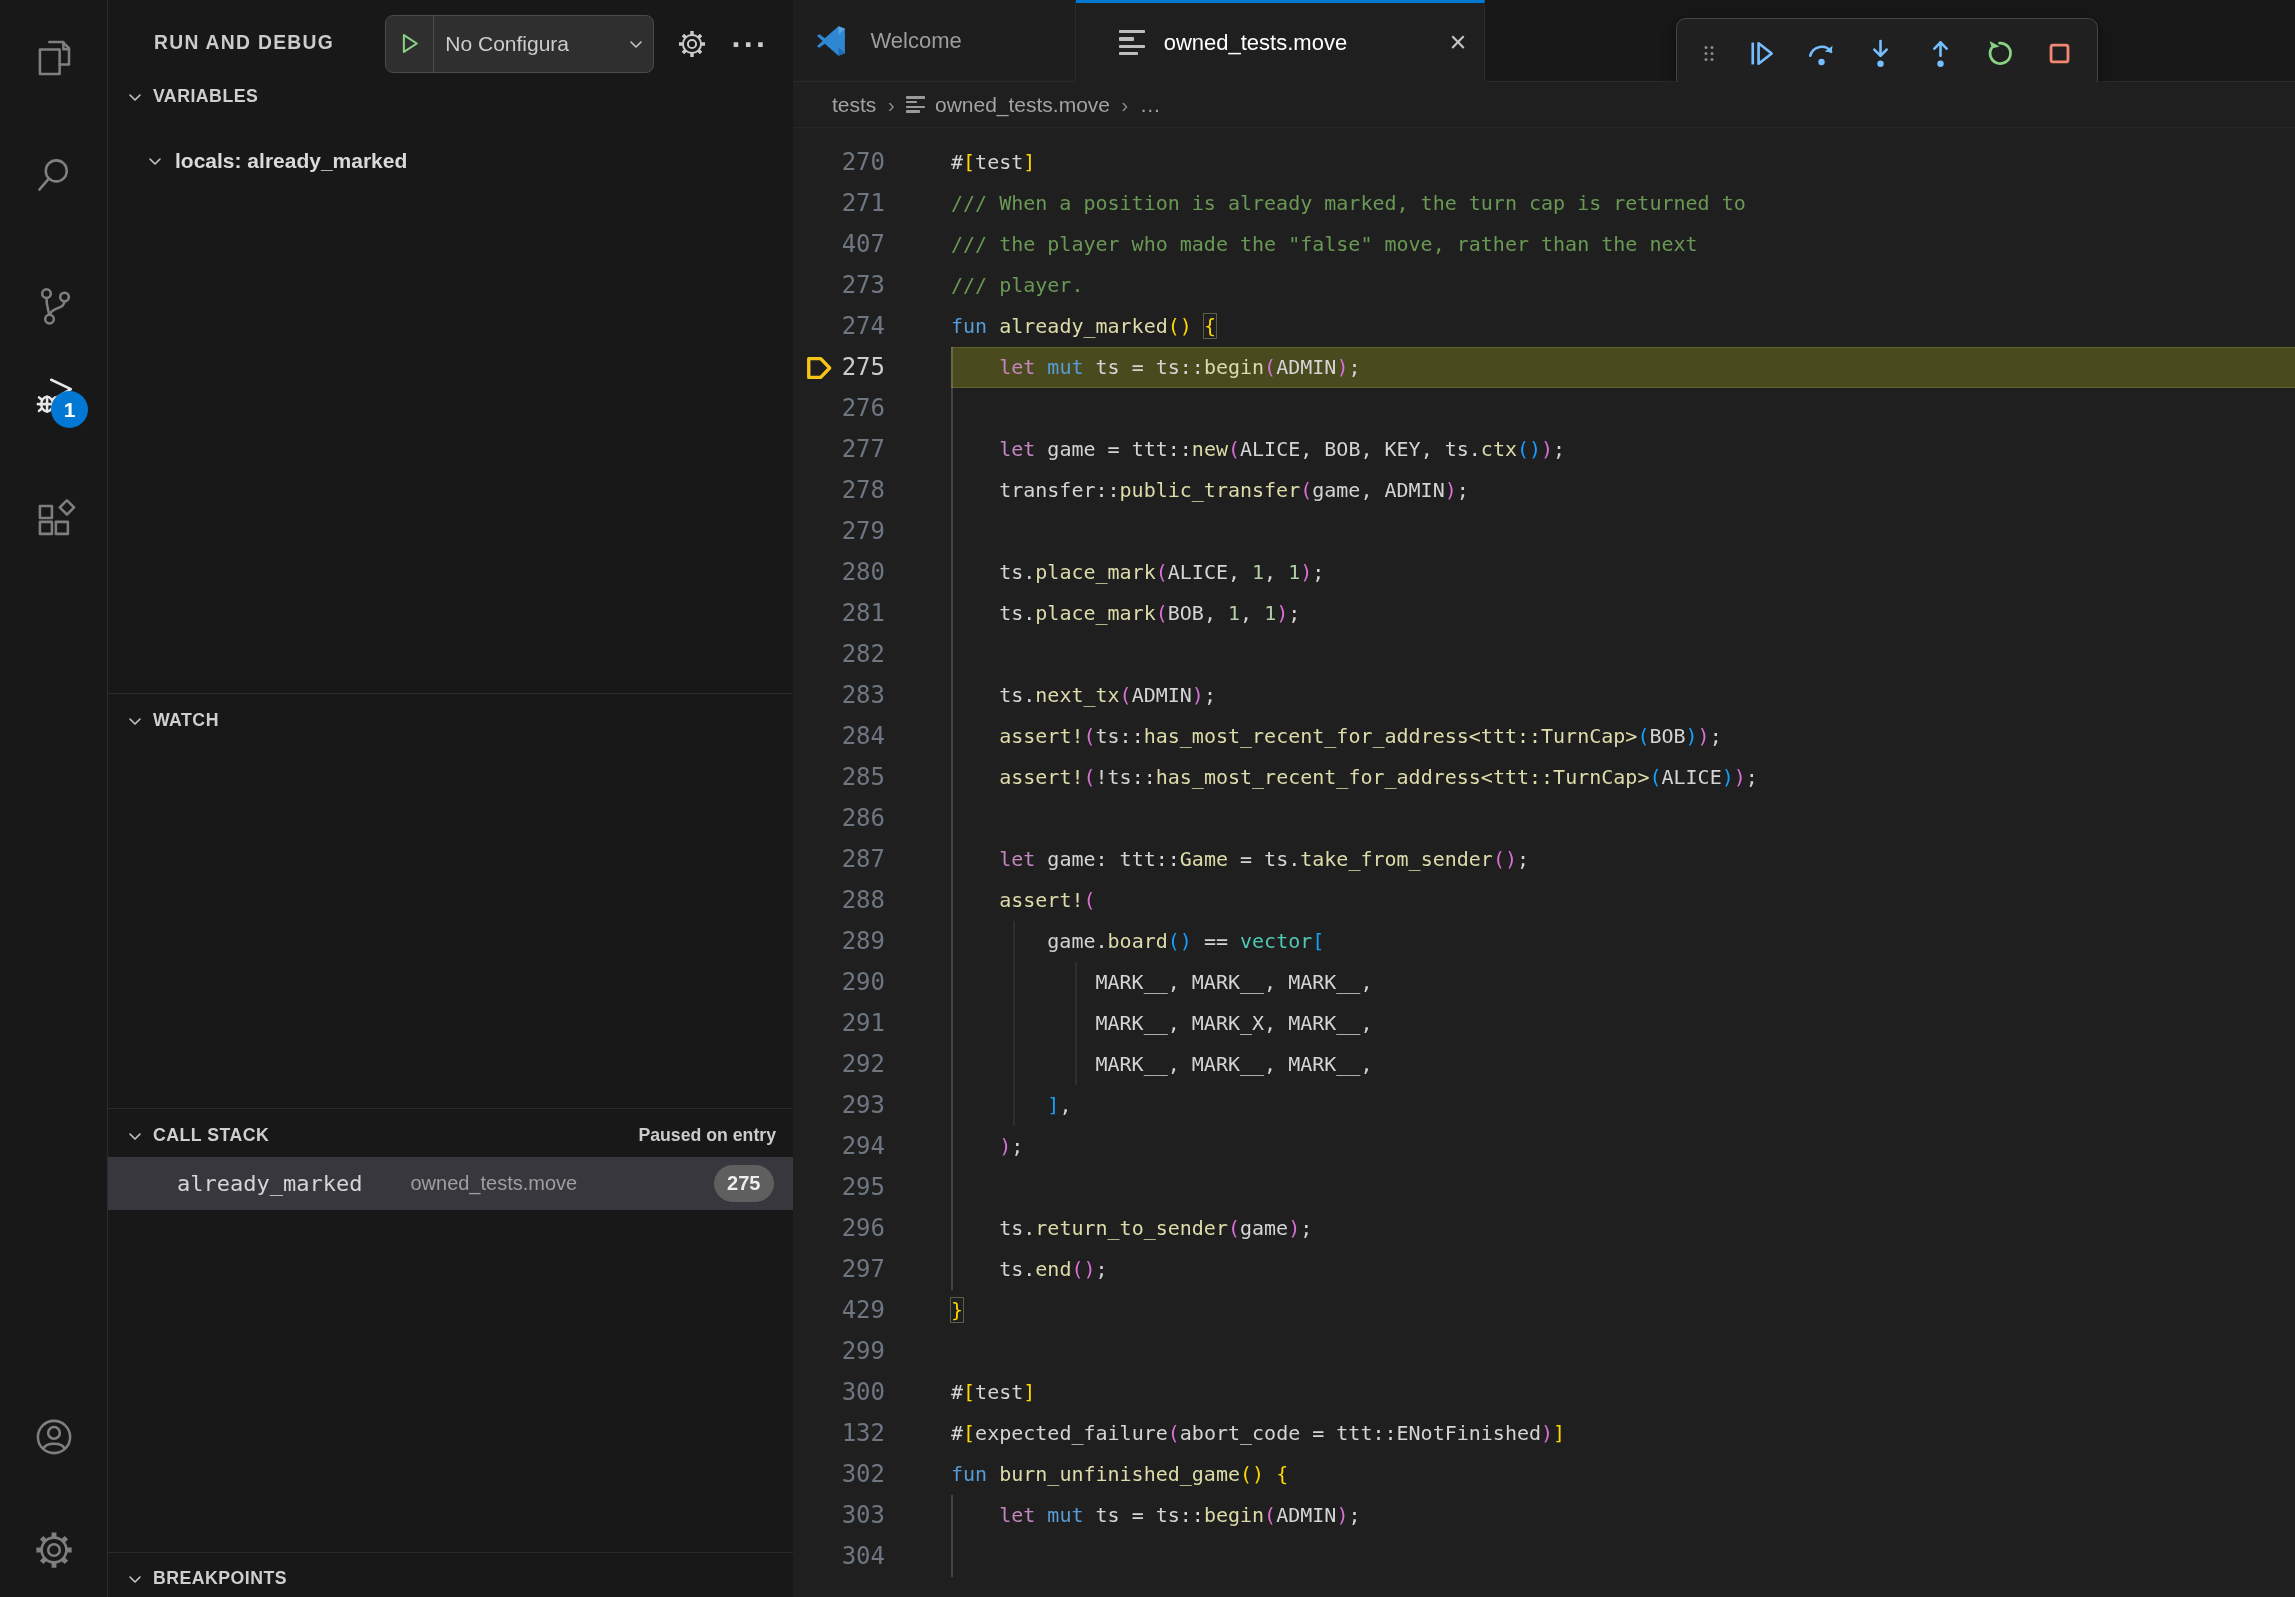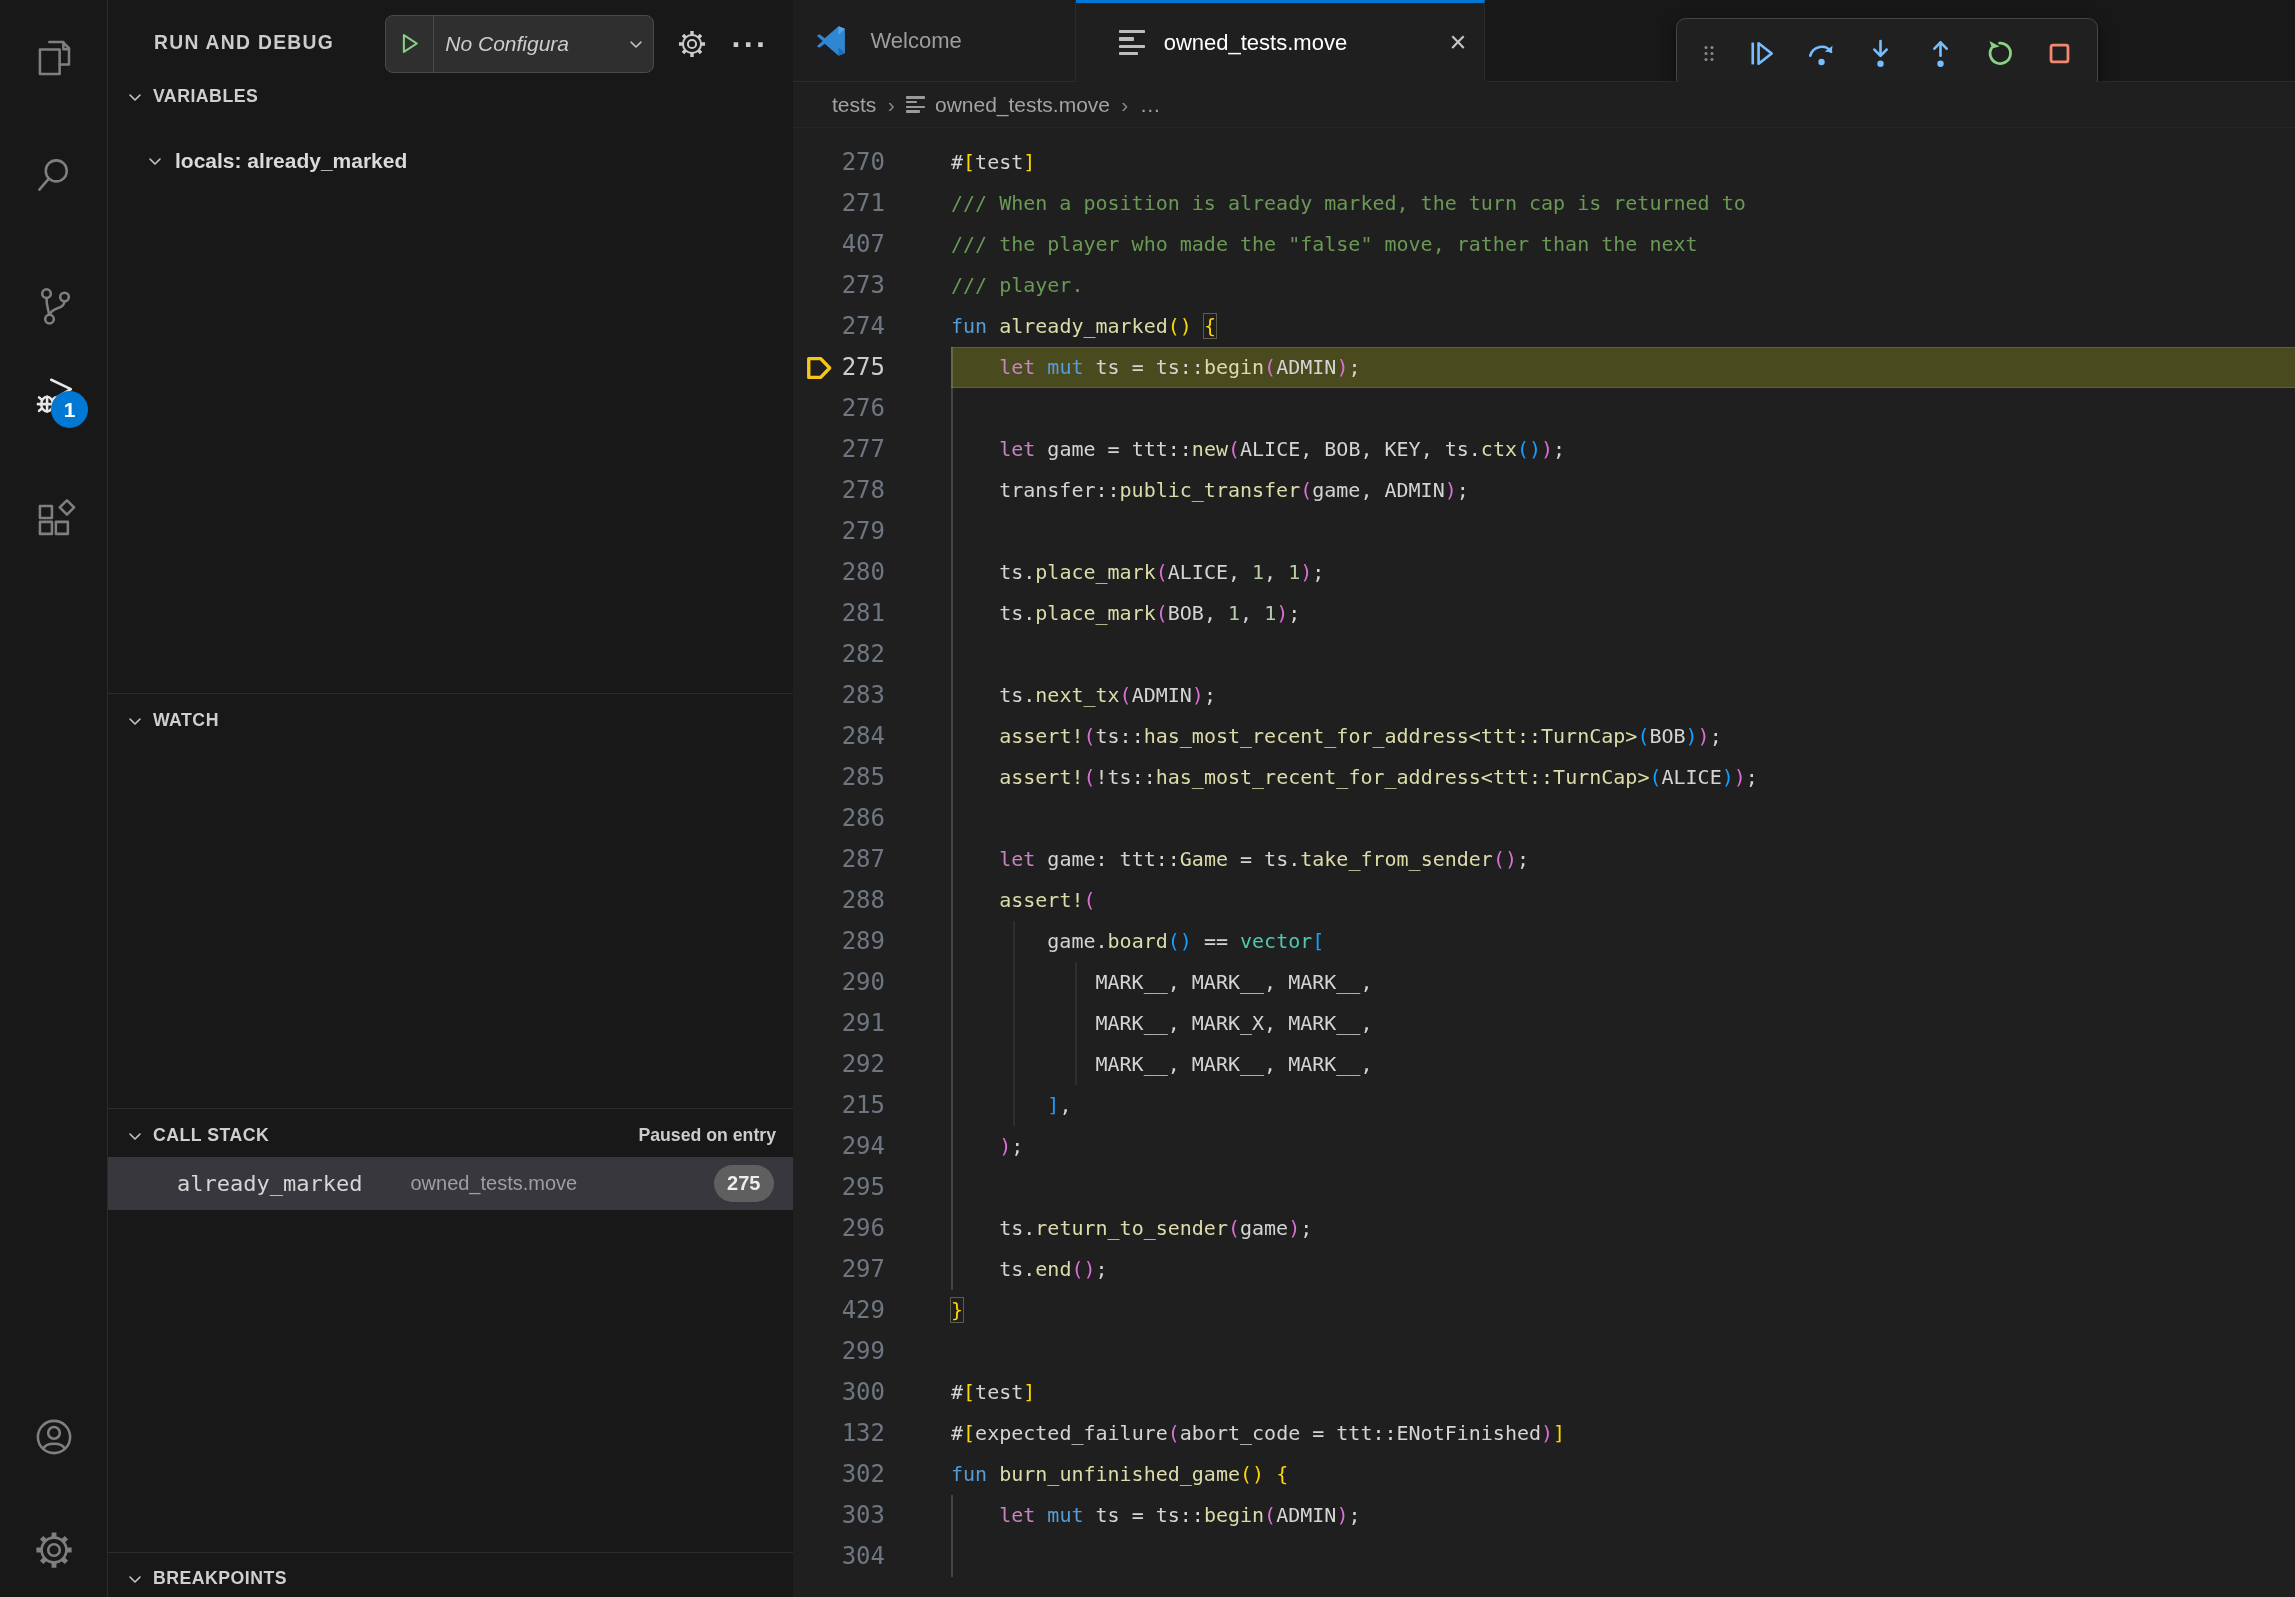--- a/index.html
+++ b/index.html
@@ -14,21 +14,21 @@
   .act-active .act-stroke{stroke:#e7e7e7;}
   #debug-badge{position:absolute;left:51px;top:391px;width:37px;height:37px;border-radius:50%;
     background:#0078d4;color:#ffffff;font-size:21px;font-weight:700;display:flex;align-items:center;justify-content:center;}
 
   
   #sidebar{position:absolute;left:108px;top:0;width:685px;height:100%;background:#181818;border-right:0.8px solid #2b2b2b;}
   .sb-title{position:absolute;left:46px;top:32px;font-size:19.3px;font-weight:600;letter-spacing:1.3px;color:#cccccc;}
   #run-config-btn{position:absolute;left:277px;top:14.5px;width:267px;height:56px;background:#2f2f2f;
     border:0.8px solid #4a4a4a;border-radius:8px;display:flex;align-items:center;overflow:hidden;}
   #run-config-btn .play{width:47px;display:flex;align-items:center;justify-content:center;border-right:0.8px solid #4a4a4a;height:100%;}
-  #run-config-btn .cfg-label{flex:1;color:#cccccc;font-size:21px;padding-left:11.3px;white-space:nowrap;overflow:hidden;font-style:italic;}
+  #run-config-btn .cfg-label{flex:1;color:#cccccc;font-size:21px;padding-left:11.3px;white-space:nowrap;overflow:hidden;}
   #run-config-btn .chev{width:35px;display:flex;align-items:center;justify-content:center;}
   .hdr-action{position:absolute;top:22.5px;width:42px;height:42px;display:flex;align-items:center;justify-content:center;}
   .dots{color:#cccccc;font-size:32px;font-weight:700;letter-spacing:1.6px;line-height:16px;}
 
   .section-hdr{position:absolute;left:0;width:100%;height:43px;display:flex;align-items:center;}
   .section-hdr .chevron{margin-left:14.5px;width:24px;height:24px;flex:0 0 auto;}
   .section-hdr .lbl{margin-left:6.4px;font-size:17.7px;font-weight:700;letter-spacing:0.5px;color:#cfcfcf;}
   .divider{position:absolute;left:0;width:100%;height:0.8px;background:#2b2b2b;}
   .chev-stroke{stroke:#c5c5c5;fill:none;stroke-width:1.6;stroke-linecap:round;stroke-linejoin:round;}
 
@@ -502,21 +502,21 @@
         <div class="line">
           <div class="num">292</div>
           <div class="txt">
             <div class="guide g0" style="left: 0px;"></div>
             <div class="guide" style="left: 62px;"></div>
             <div class="guide" style="left: 124px;"></div>
             <span class="code"><span class="tk-p">            MARK__, MARK__, MARK__,</span></span>
           </div>
         </div>
         <div class="line">
-          <div class="num">215</div>
+          <div class="num">293</div>
           <div class="txt">
             <div class="guide g0" style="left: 0px;"></div>
             <div class="guide" style="left: 62px;"></div>
             <span class="code"><span class="tk-p">        </span><span class="tk-b3">]</span><span class="tk-p">,</span></span>
           </div>
         </div>
         <div class="line">
           <div class="num">294</div>
           <div class="txt">
             <div class="guide g0" style="left: 0px;"></div>

